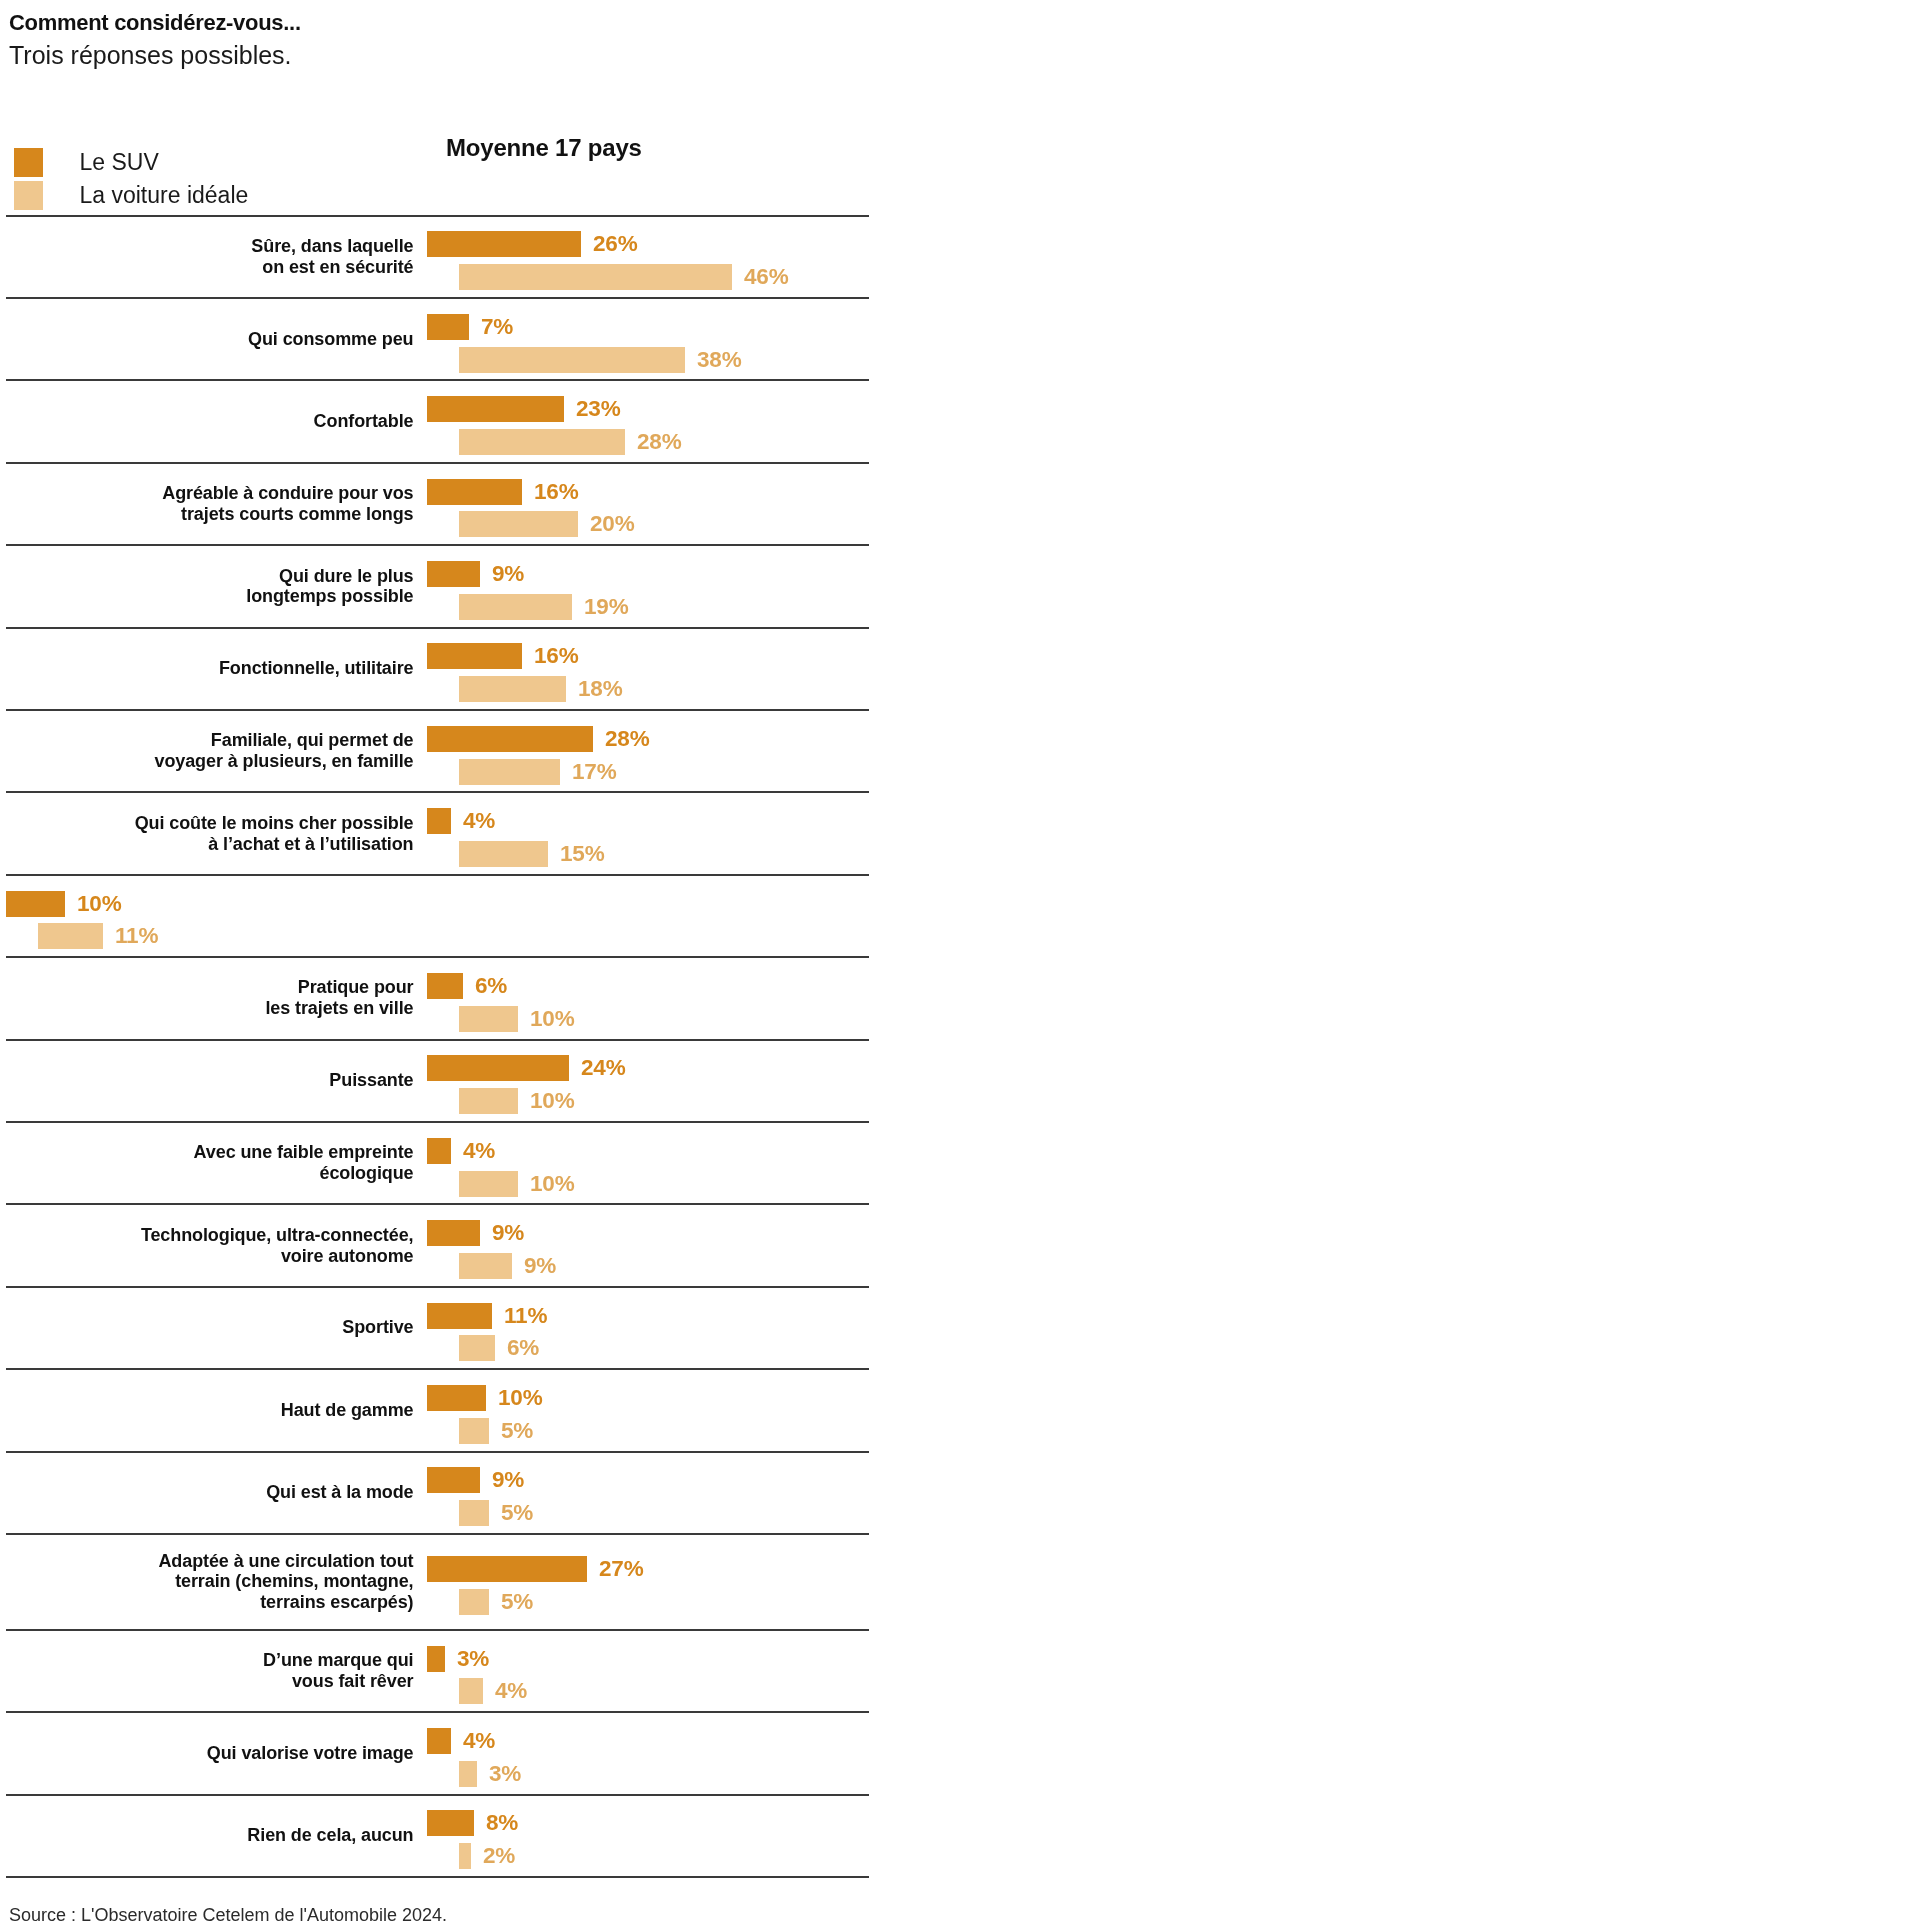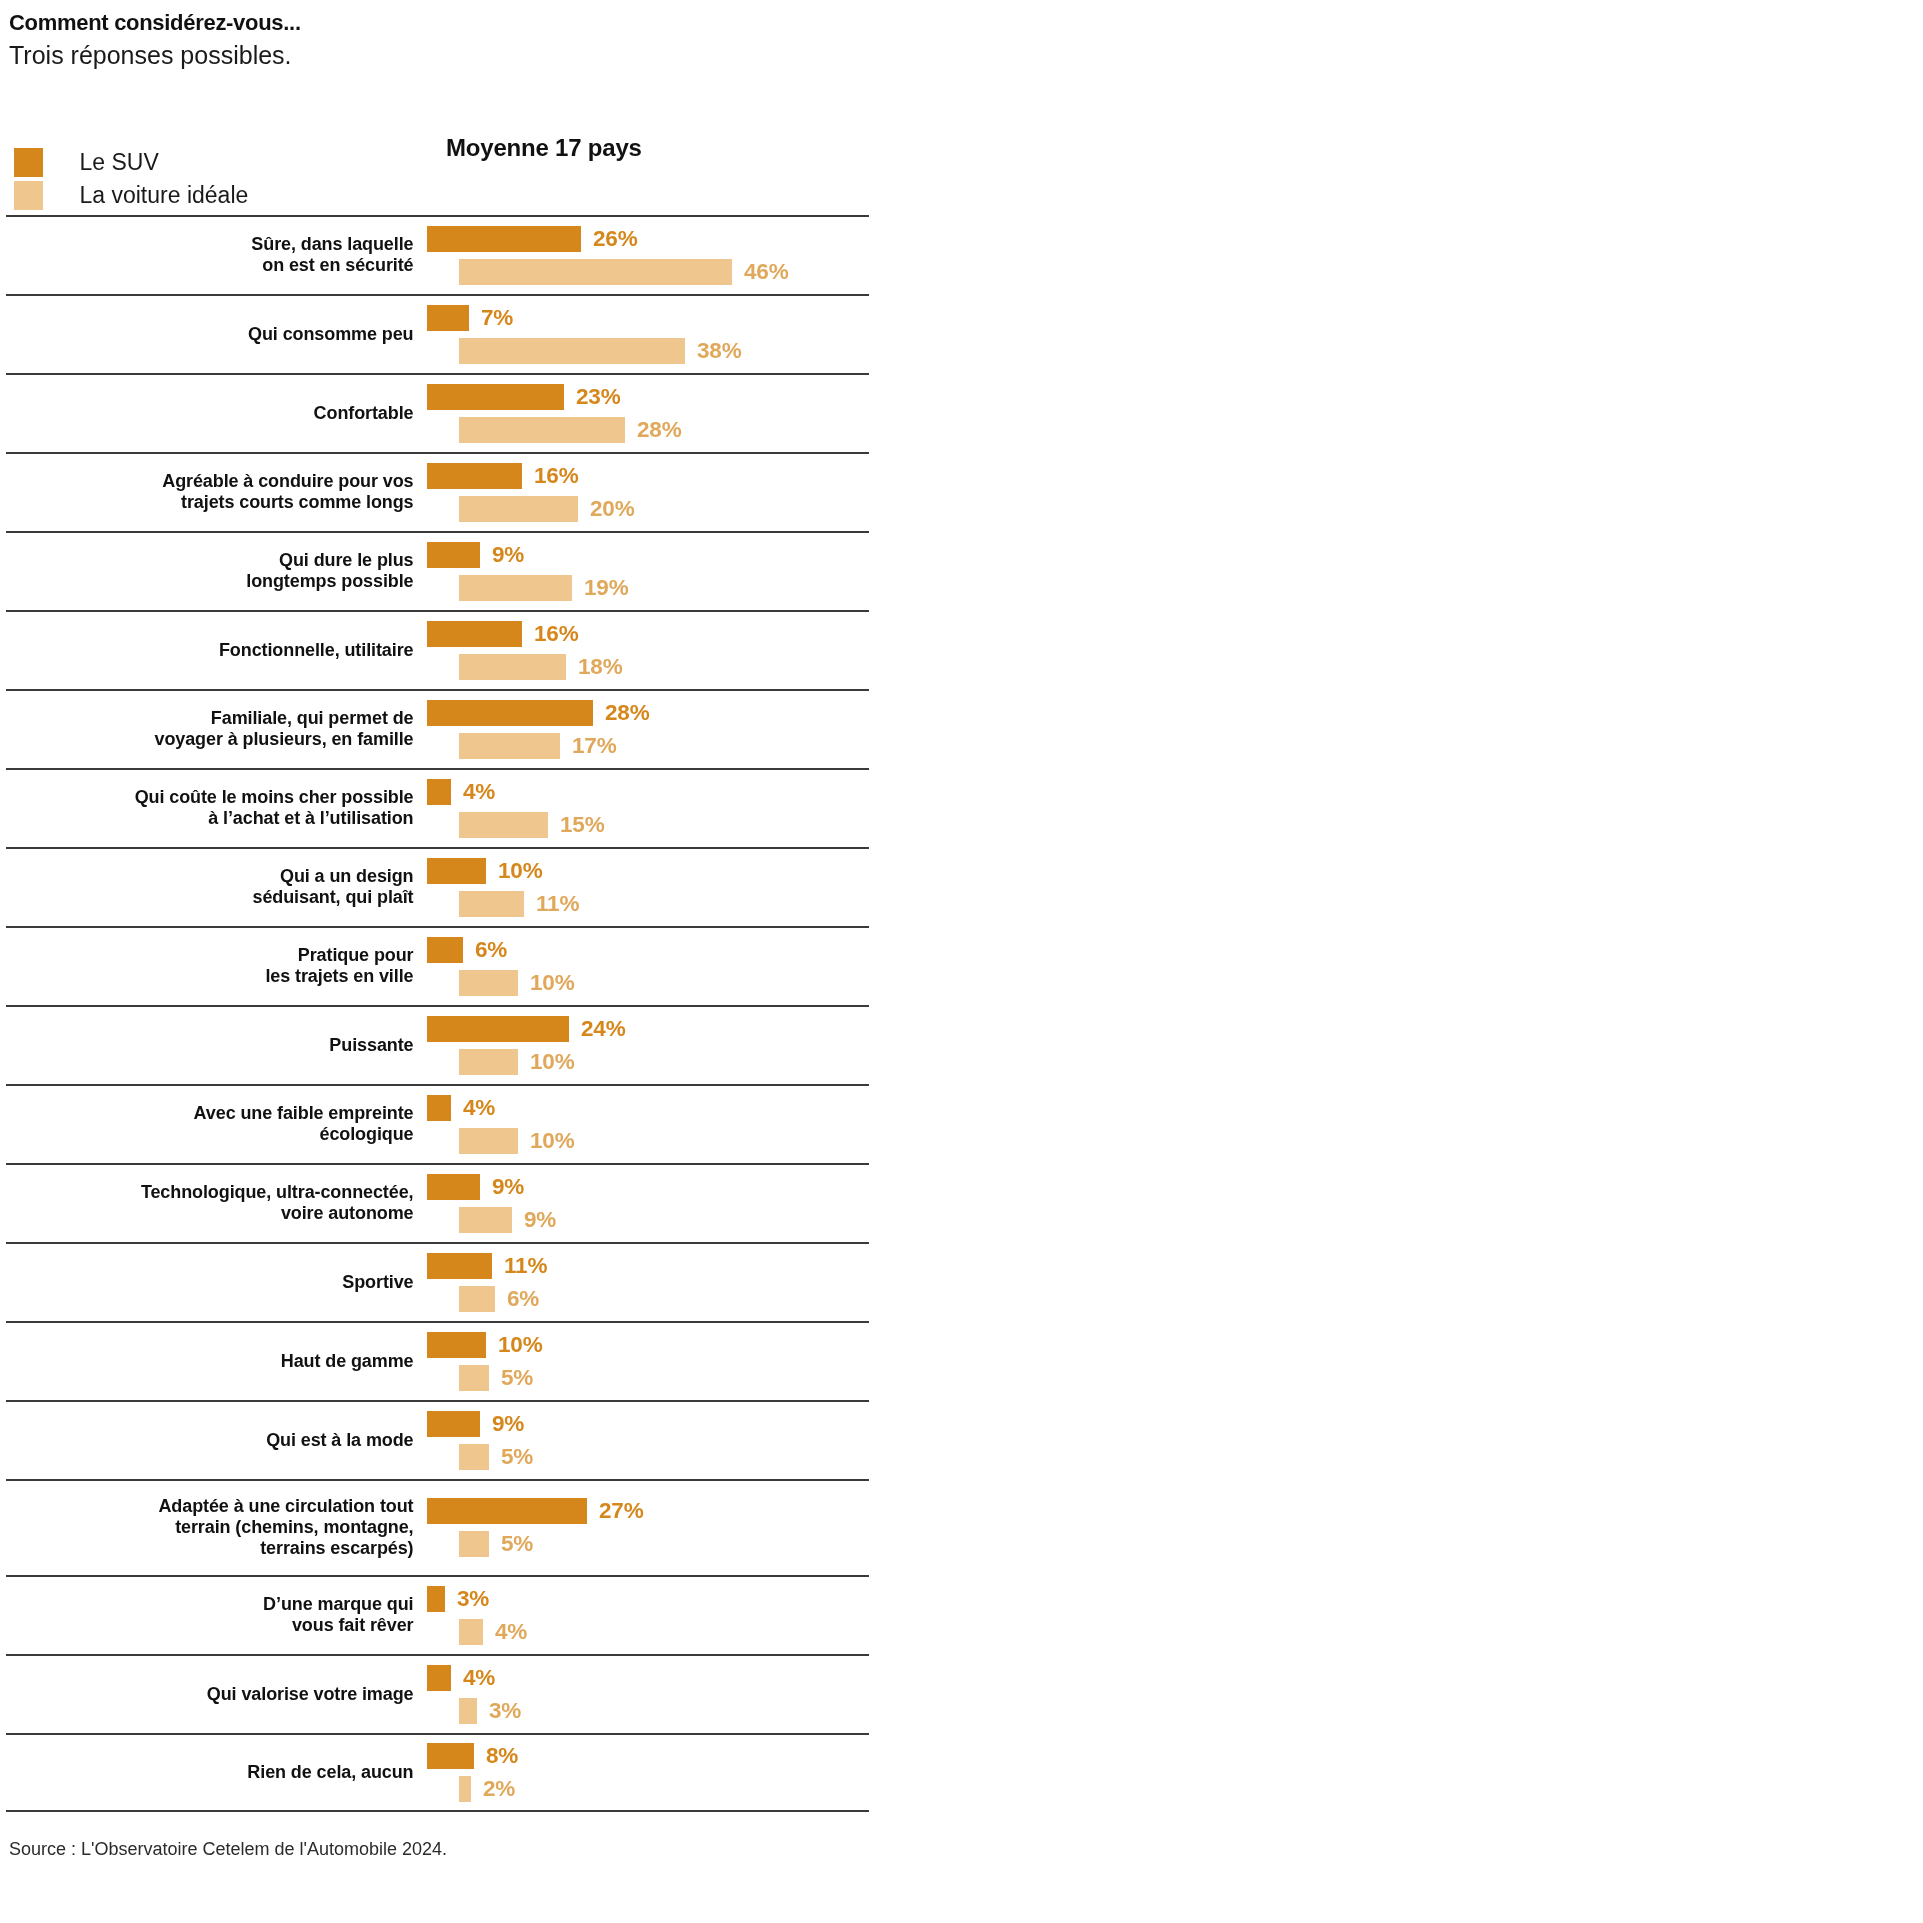--- a/index.html
+++ b/index.html
@@ -89,20 +89,21 @@
   }
   .bars {
     position: relative;
     flex: 1 1 auto;
     padding: 6.8px 0;
   }
   .barline {
     display: flex;
     align-items: center;
     height: 26px;
+    margin-top: 8px;
   }
   .barline + .barline { margin-top: 6.8px; padding-left: 32px; }
   .bar { height: 26px; }
   .barval {
     font-size: 22.5px;
     font-weight: 700;
     letter-spacing: -0.2px;
     white-space: nowrap;
   }
   .barval.suv   { color: #D6871C; margin-left: 12px; }
@@ -259,24 +260,20 @@
             <div class="bar suv" style="width: 24px;"></div>
             <span class="barval suv">4%</span>
           </div>
           <div class="barline">
             <div class="bar ideal" style="width: 89px;"></div>
             <span class="barval ideal">15%</span>
           </div>
         </div>
       </div>
       <div class="row" style="min-height: 79px;">
-        <div class="rowlabel">
-          <div>Qui a un design</div>
-          <div>séduisant, qui plaît</div>
-        </div>
         <div class="bars">
           <div class="barline">
             <div class="bar suv" style="width: 59px;"></div>
             <span class="barval suv">10%</span>
           </div>
           <div class="barline">
             <div class="bar ideal" style="width: 65px;"></div>
             <span class="barval ideal">11%</span>
           </div>
         </div>

